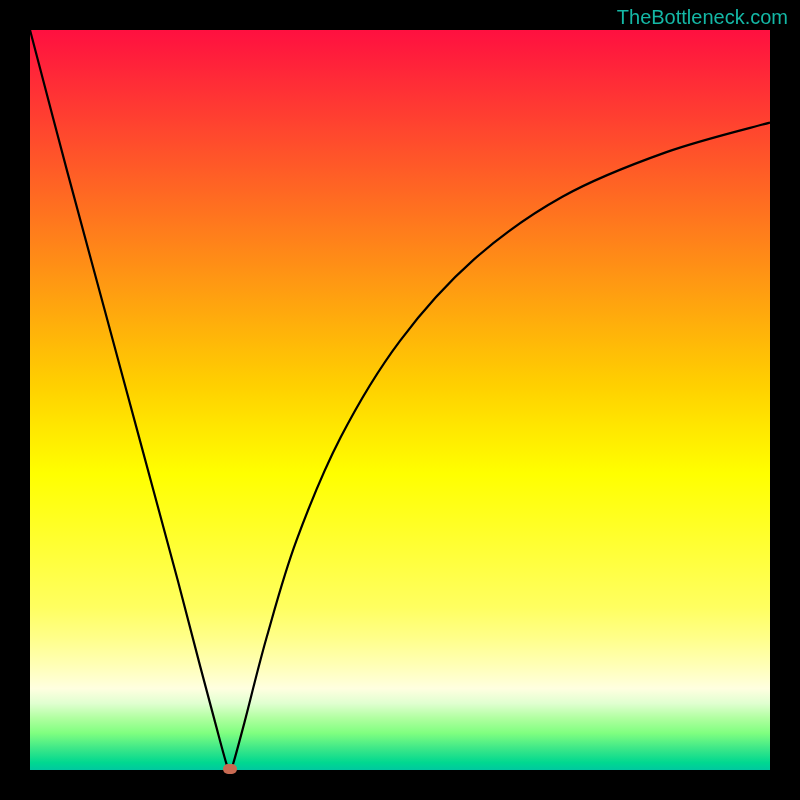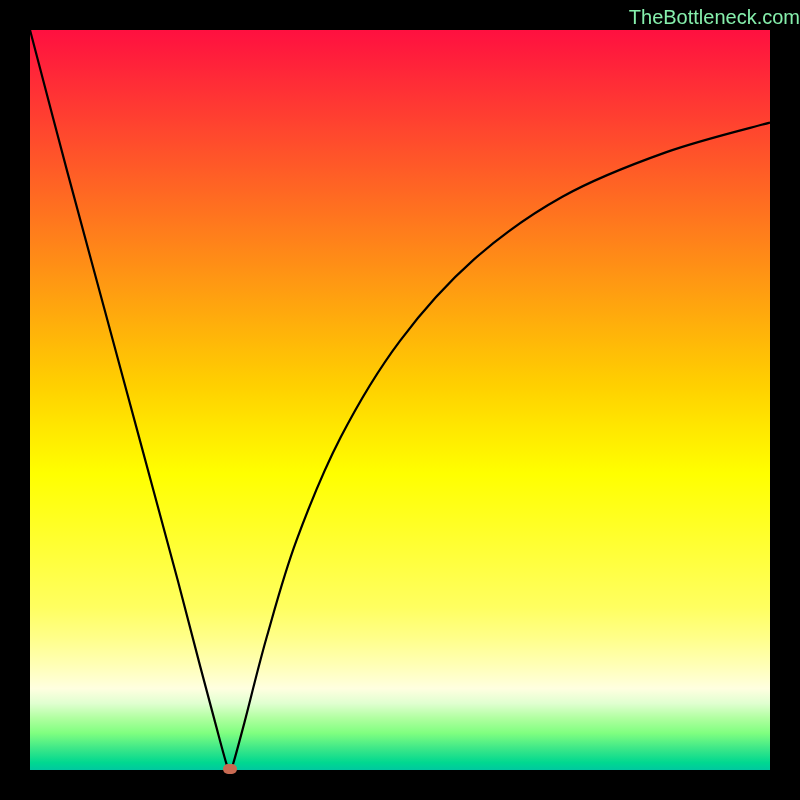--- a/index.html
+++ b/index.html
@@ -50,22 +50,22 @@
   .curve-svg {
     position: absolute;
     left: 0;
     top: 0;
     width: 100%;
     height: 100%;
   }
   .watermark {
     position: absolute;
     top: 6px;
-    right: 0;
-    color: #86efac;
+    right: 12px;
+    color: #14b8a6;
     font-size: 20px;
     font-family: Arial, sans-serif;
     margin-left: 48px;
   }
   .marker {
     position: absolute;
     width: 14px;
     height: 10px;
     background: #c96a52;
     border-radius: 5px;

